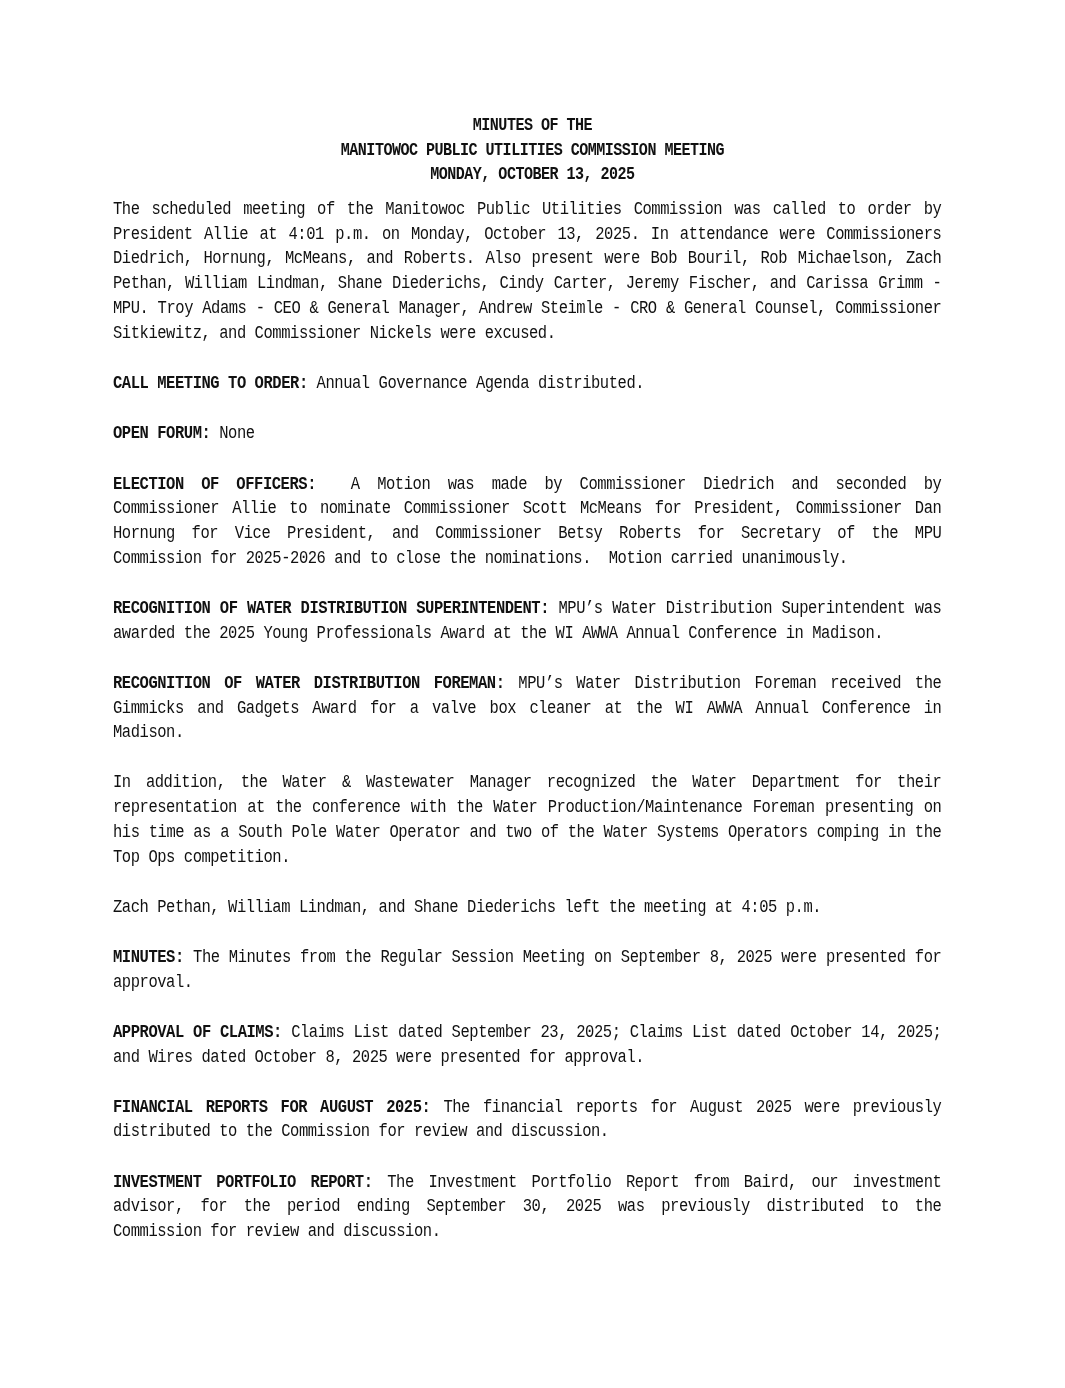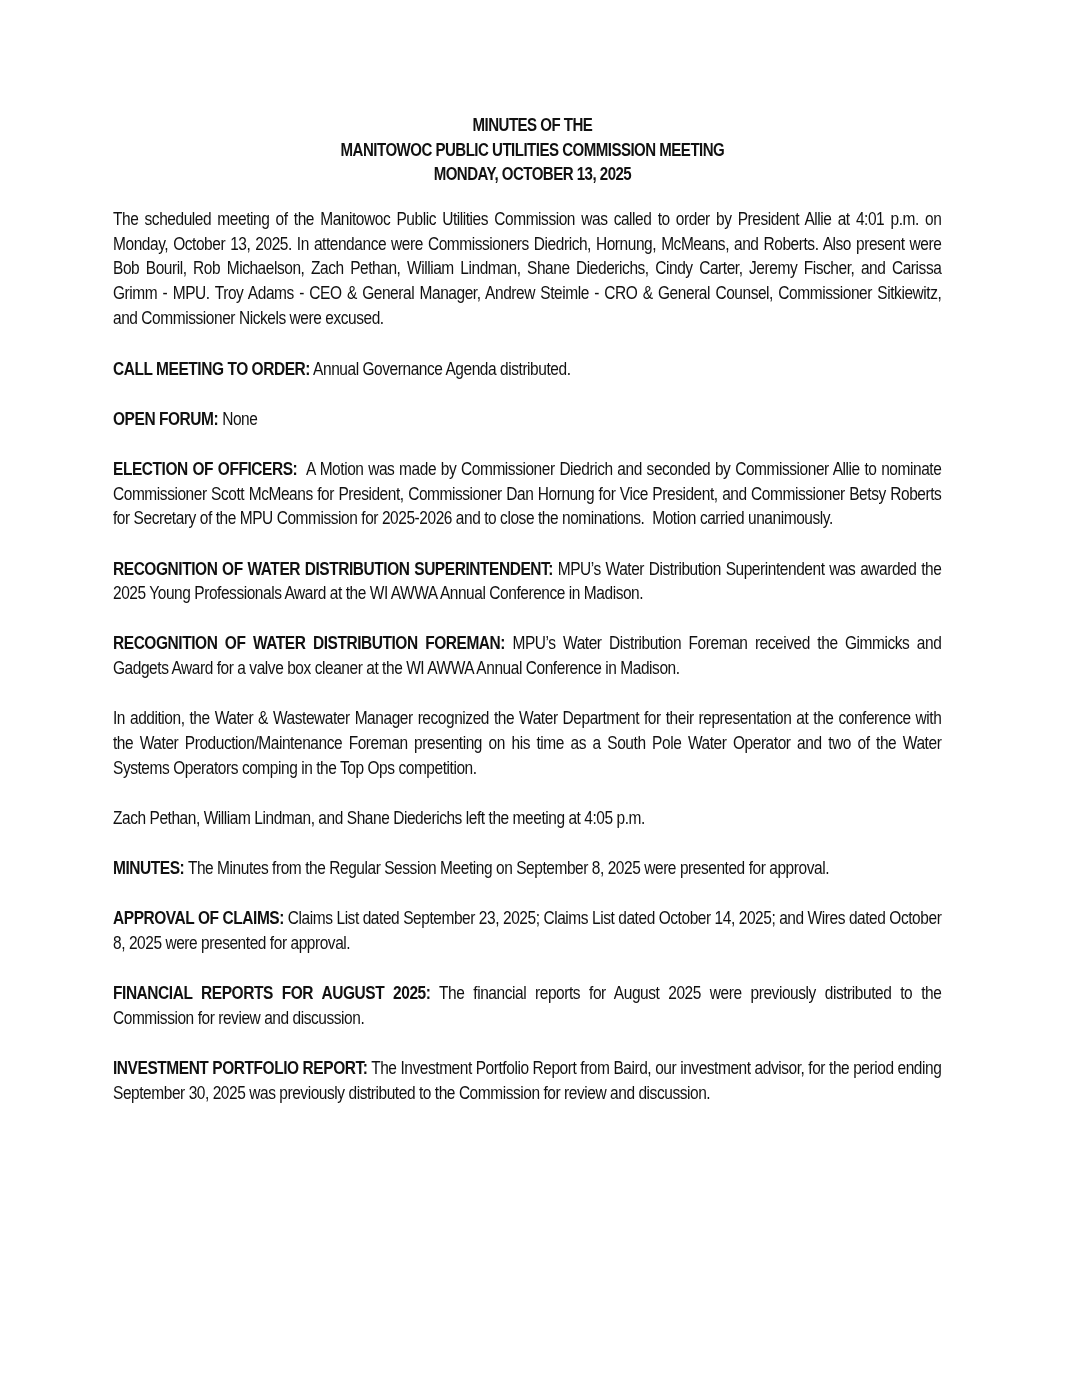--- a/index.html
+++ b/index.html
@@ -1,27 +1,27 @@
 <!DOCTYPE html>
 <html><head>
   <meta charset="utf-8">
   <style>
     html, body { margin: 0; padding: 0; background: #ffffff; }
     body { width: 1065px; height: 1388px; position: relative; overflow: hidden; }
     .page {
       position: absolute; left: 0; top: 0; width: 1065px; height: 1388px; background: #fff;
-      font-family: Liberation Sans, sans-serif; color: #111;
+      font-family: Liberation Mono, monospace; color: #111;
     }
     .header {
       position: absolute; left: 0; width: 1065px; top: 113px;
       text-align: center; font-weight: bold; font-size: 17.5px; line-height: 24.5px;
       letter-spacing: -0.6px; transform: scaleX(0.86); transform-origin: 532px 0;
     }
     .body {
-      position: absolute; left: 113px; top: 207px; width: 828px;
+      position: absolute; left: 113px; top: 197px; width: 828px;
     }
     .para {
       font-size: 17.5px; line-height: 24.7px; text-align: justify;
       letter-spacing: -0.5px; margin: 0 0 25.5px 0;
       text-align-last: left;
     }
     .para .lbl { font-weight: bold; }
     .wrap { transform: scaleX(0.885); transform-origin: 0 0; width: 936px; }
     .p-intro { margin-bottom: 26px; }
   </style>

